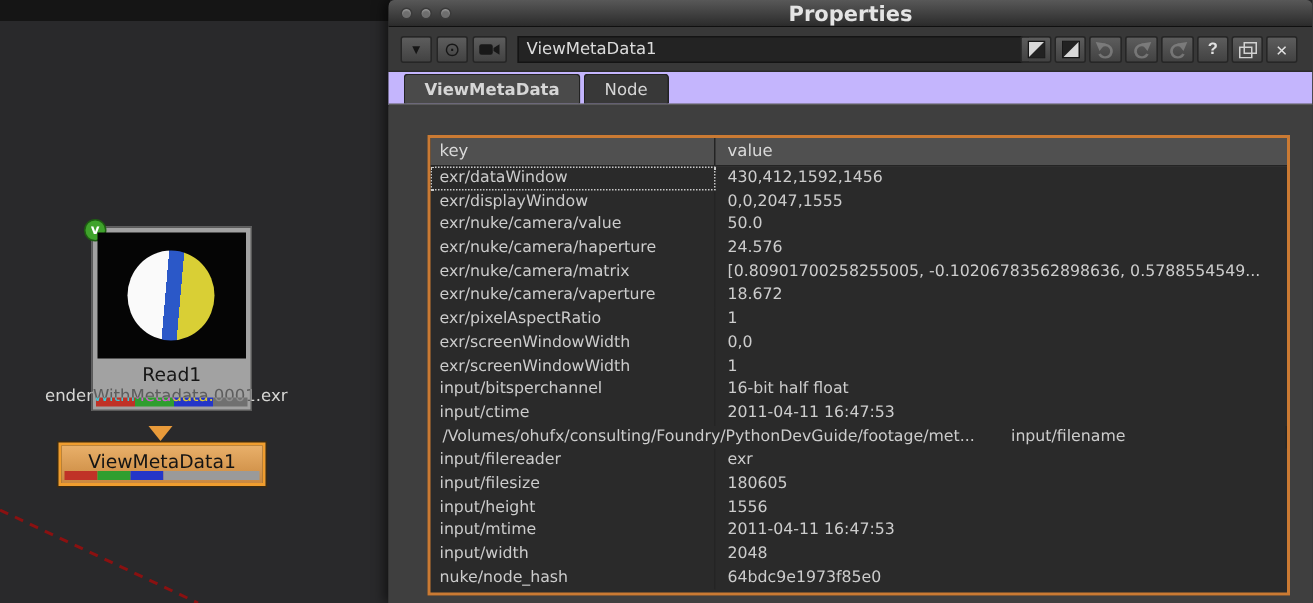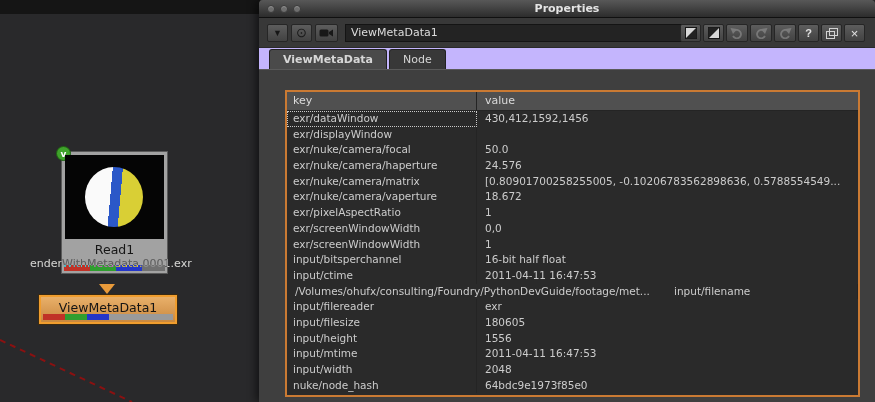--- a/index.html
+++ b/index.html
@@ -33,21 +33,21 @@
               background:linear-gradient(180deg,#e9b06a,#c9883f); border:2px solid #f09d2e; box-shadow:0 0 0 1px #3a2a12; }
   .vmd-label { position:absolute; left:0; top:3px; width:100%; text-align:center; font-size:12.5px; color:#141414; }
   .vmd-node .rgb-strip .rest { background:#9a9a9a; }
   .vmd-node .rgb-strip .r, .vmd-node .rgb-strip .g, .vmd-node .rgb-strip .b { width:22px; }
 
   
   .props { position:absolute; left:259px; top:0; width:616px; height:402px; background:#3f3f3f;
            border-radius:5px 5px 0 0; box-shadow:-3px 0 8px rgba(0,0,0,0.55); }
   .titlebar { position:absolute; left:0; top:0; width:100%; height:18px;
               background:linear-gradient(#585858,#2c2c2c); border-bottom:1px solid #101010; border-radius:4px 4px 0 0; }
-  .titlebar-text { position:absolute; left:0; top:2px; width:100%; text-align:center; font-size:11px; font-weight:bold; color:#e4e4e4; }
+  .titlebar-text { position:absolute; left:0; top:2px; width:100%; text-align:center; font-size:14px; font-weight:bold; color:#e4e4e4; }
   .lights { position:absolute; left:8px; top:5px; display:flex; gap:5px; }
   .light { width:8px; height:8px; border-radius:50%; background:#6e6e6e; border:1px solid #3a3a3a;
            box-shadow:inset 0 1px 1px rgba(255,255,255,0.3); }
 
   .toolbar { position:absolute; left:0; top:18px; width:100%; height:30px; background:#383838;
              border-bottom:1px solid #2a2a2a; display:flex; align-items:center; padding:0 8px; }
   .tbtn { height:18px; min-width:21px; margin-right:3px; display:inline-flex; align-items:center; justify-content:center;
           background:linear-gradient(#5d5d5d,#424242); border:1px solid #262626; border-radius:2px;
           font-size:11px; color:#161616; cursor:default; padding:0 3px; }
   .tbtn.light-glyph { color:#e2e2e2; }
@@ -199,23 +199,24 @@
           <div class="mt-cell key">key</div>
           <div class="mt-cell val">value</div>
         </div>
         <div class="mt-body">
             <div class="mt-row">
               <div class="mt-cell key selected">exr/dataWindow</div>
               <div class="mt-cell val">430,412,1592,1456</div>
             </div>
             <div class="mt-row">
               <div class="mt-cell key">exr/displayWindow</div>
-            </div>
-            <div class="mt-row">
-              <div class="mt-cell key">exr/nuke/camera/focal</div>
+              <div class="mt-cell val">0,0,2047,1555</div>
+            </div>
+            <div class="mt-row">
+              <div class="mt-cell key">exr/nuke/camera/value</div>
               <div class="mt-cell val">50.0</div>
             </div>
             <div class="mt-row">
               <div class="mt-cell key">exr/nuke/camera/haperture</div>
               <div class="mt-cell val">24.576</div>
             </div>
             <div class="mt-row">
               <div class="mt-cell key">exr/nuke/camera/matrix</div>
               <div class="mt-cell val">[0.80901700258255005, -0.10206783562898636, 0.5788554549...</div>
             </div>

